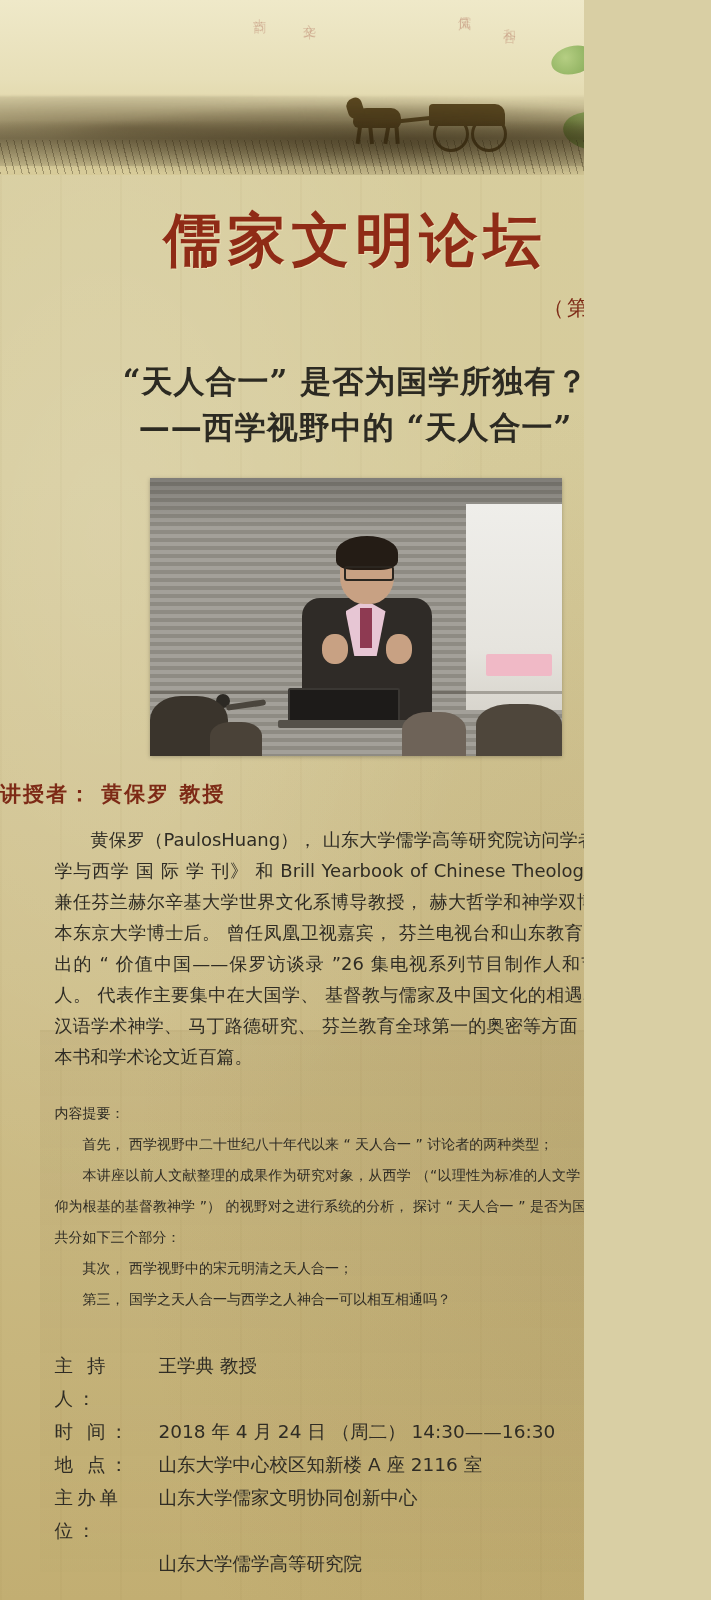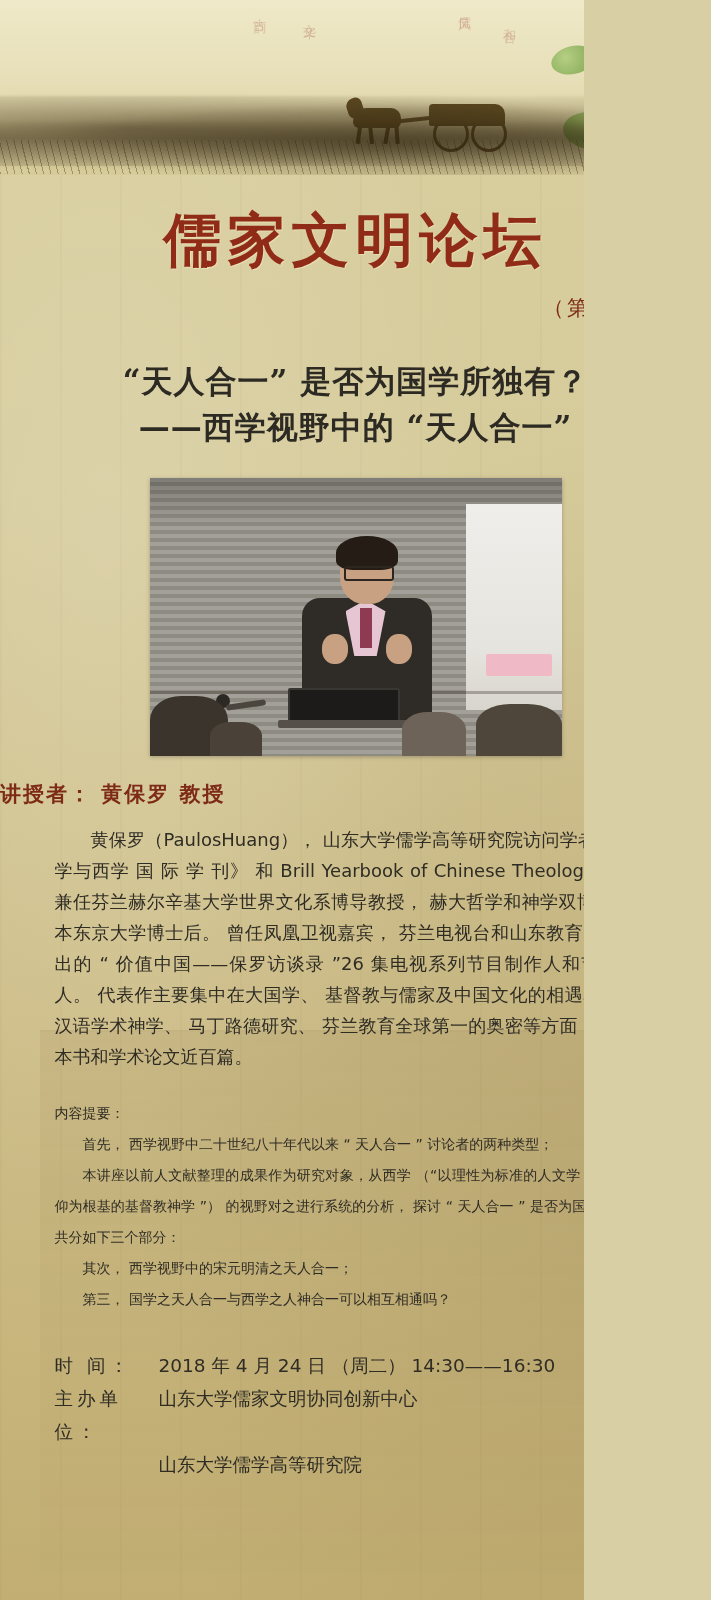--- a/index.html
+++ b/index.html
@@ -477,22 +477,30 @@
     <div class="section">
       <div class="label">内容提要：</div>
       <p>首先， 西学视野中二十世纪八十年代以来 “ 天人合一 ” 讨论者的两种类型；</p>
       <p>本讲座以前人文献整理的成果作为研究对象，从西学 （“以理性为标准的人文学 ” 和 “ 以信仰为根基的基督教神学 ”） 的视野对之进行系统的分析， 探讨 “ 天人合一 ” 是否为国学所独有？共分如下三个部分：</p>
       <p>其次， 西学视野中的宋元明清之天人合一；</p>
       <p>第三， 国学之天人合一与西学之人神合一可以相互相通吗？</p>
     </div>
 
     <div class="info">
       <div class="row">
+        <div class="k">主 持 人：</div>
+        <div class="v">王学典 教授</div>
+      </div>
+      <div class="row">
         <div class="k">时    间：</div>
         <div class="v">2018 年 4 月 24 日 （周二） 14:30——16:30</div>
+      </div>
+      <div class="row">
+        <div class="k">地    点：</div>
+        <div class="v">山东大学中心校区知新楼 A 座 2116 室</div>
       </div>
       <div class="row">
         <div class="k">主办单位：</div>
         <div class="v">山东大学儒家文明协同创新中心</div>
       </div>
       <div class="cont">山东大学儒学高等研究院</div>
 
     </div>
 
   </div>

